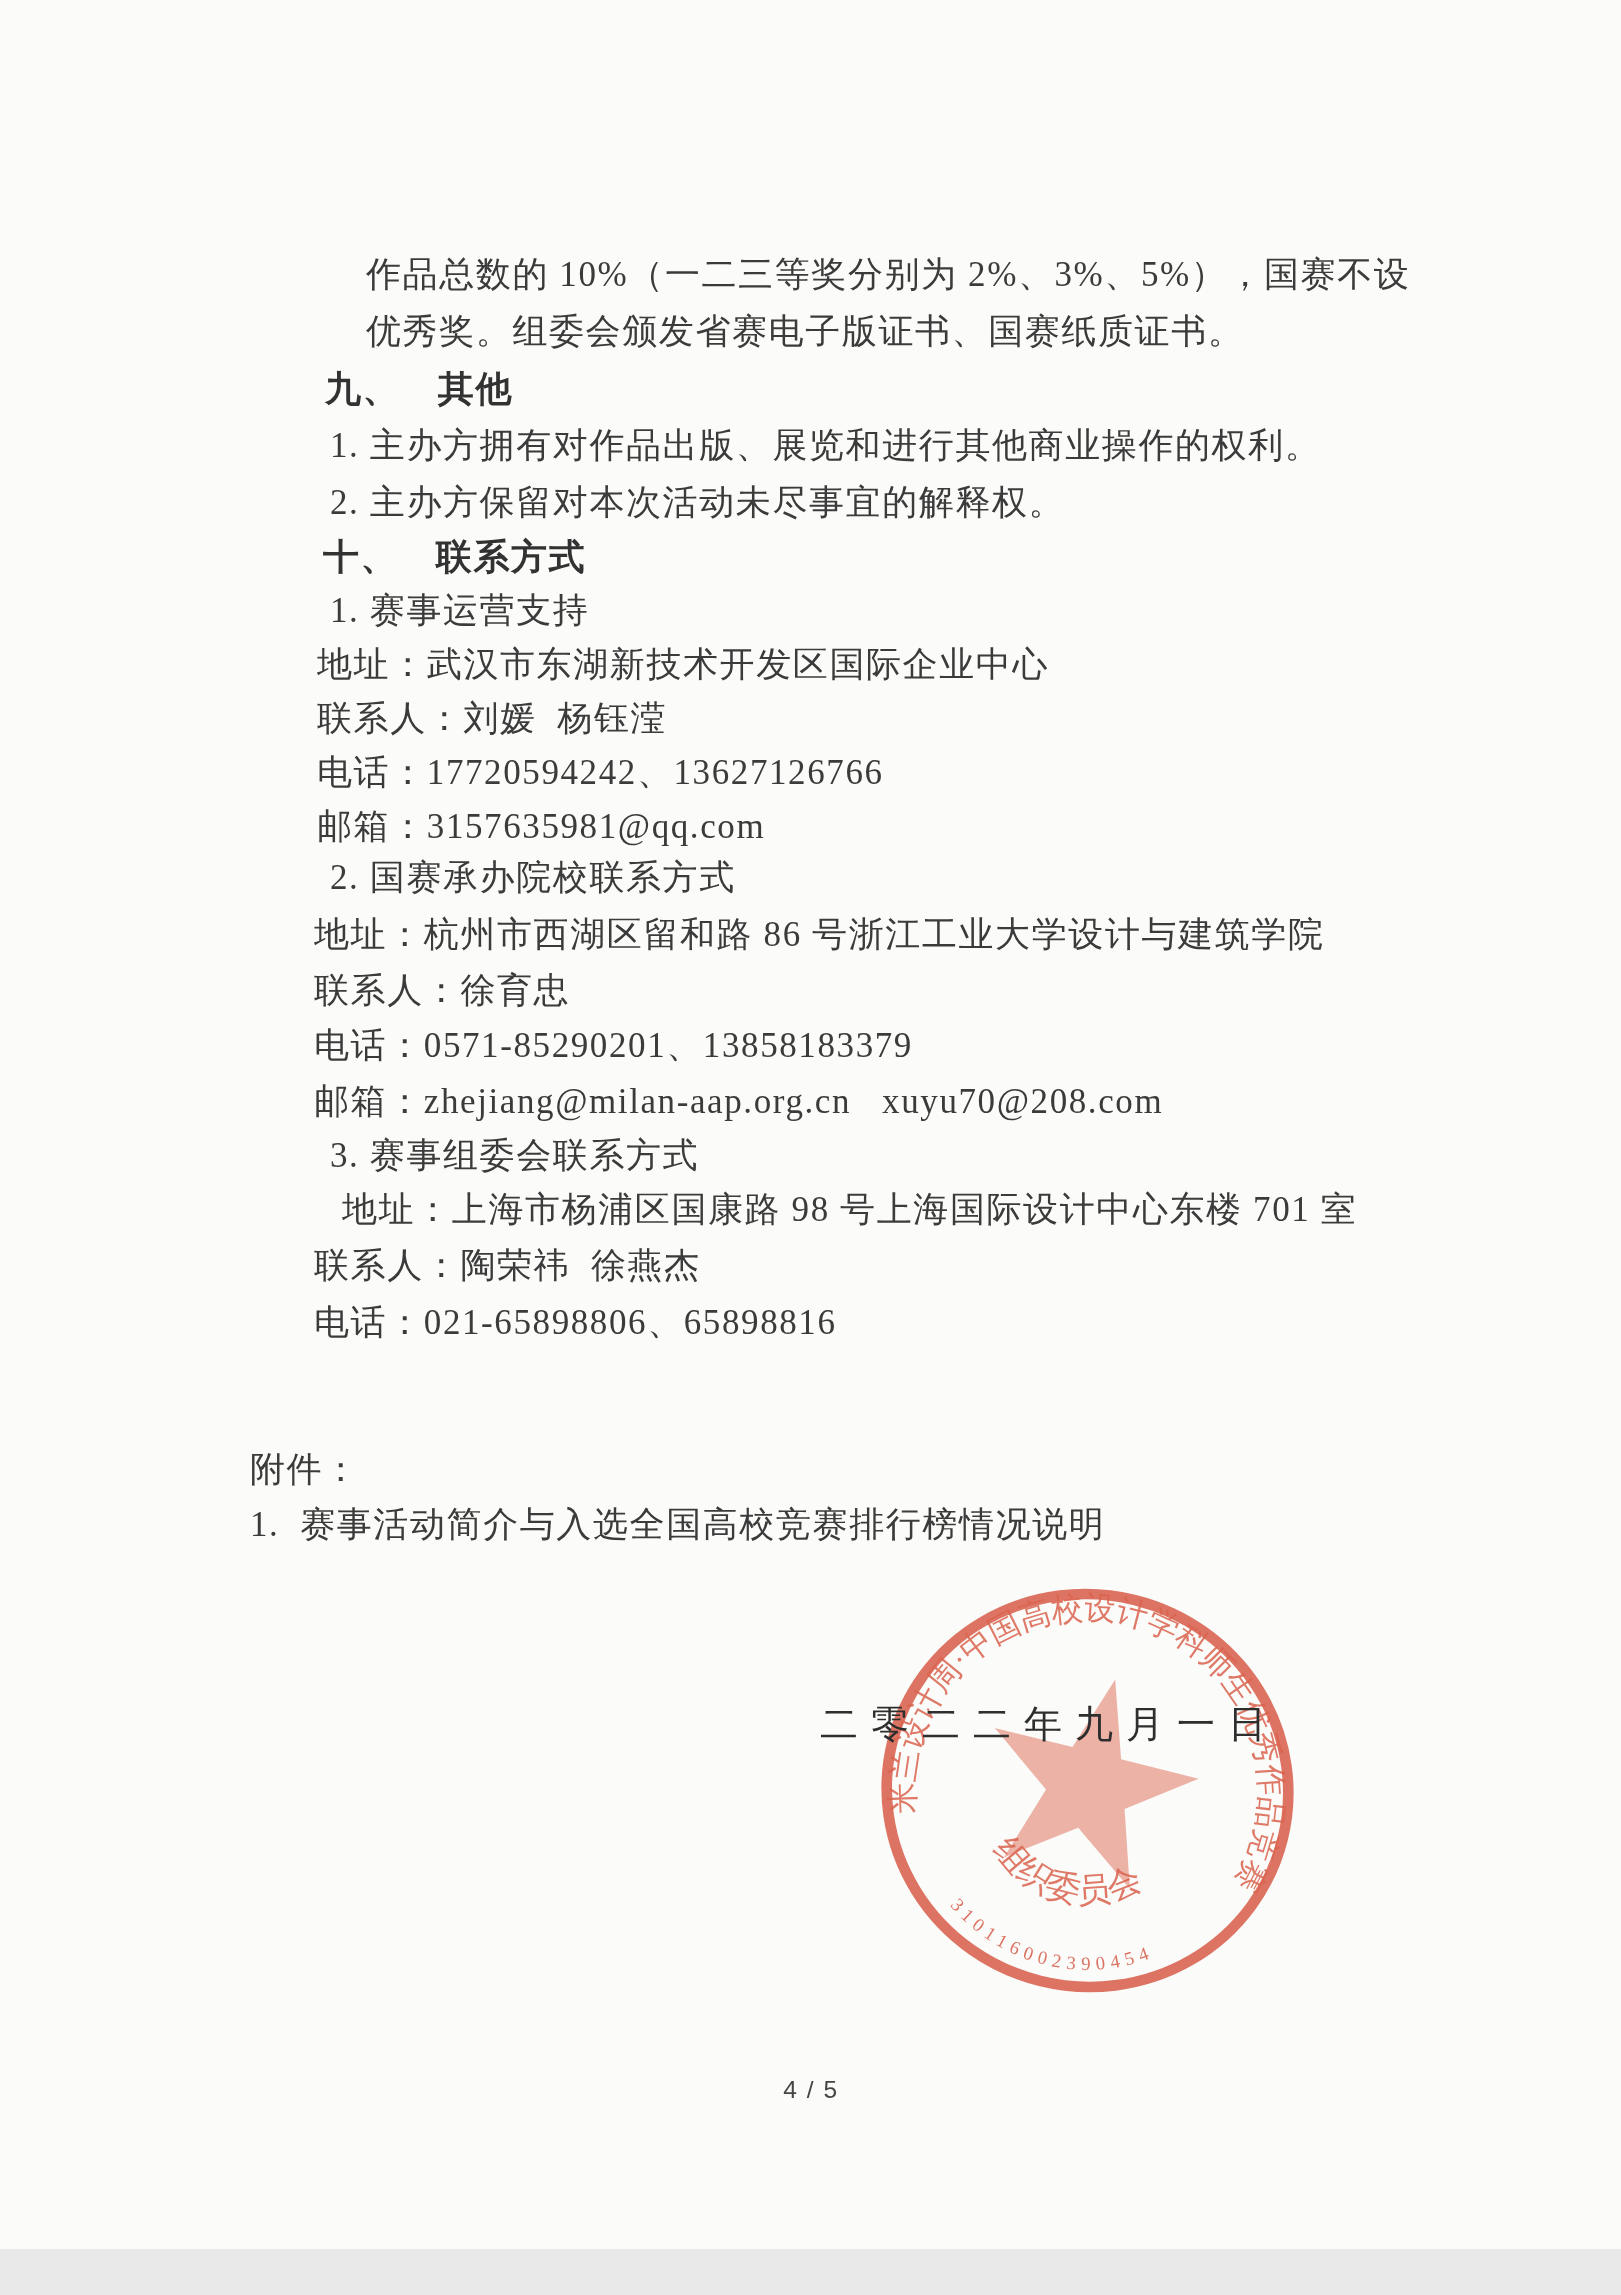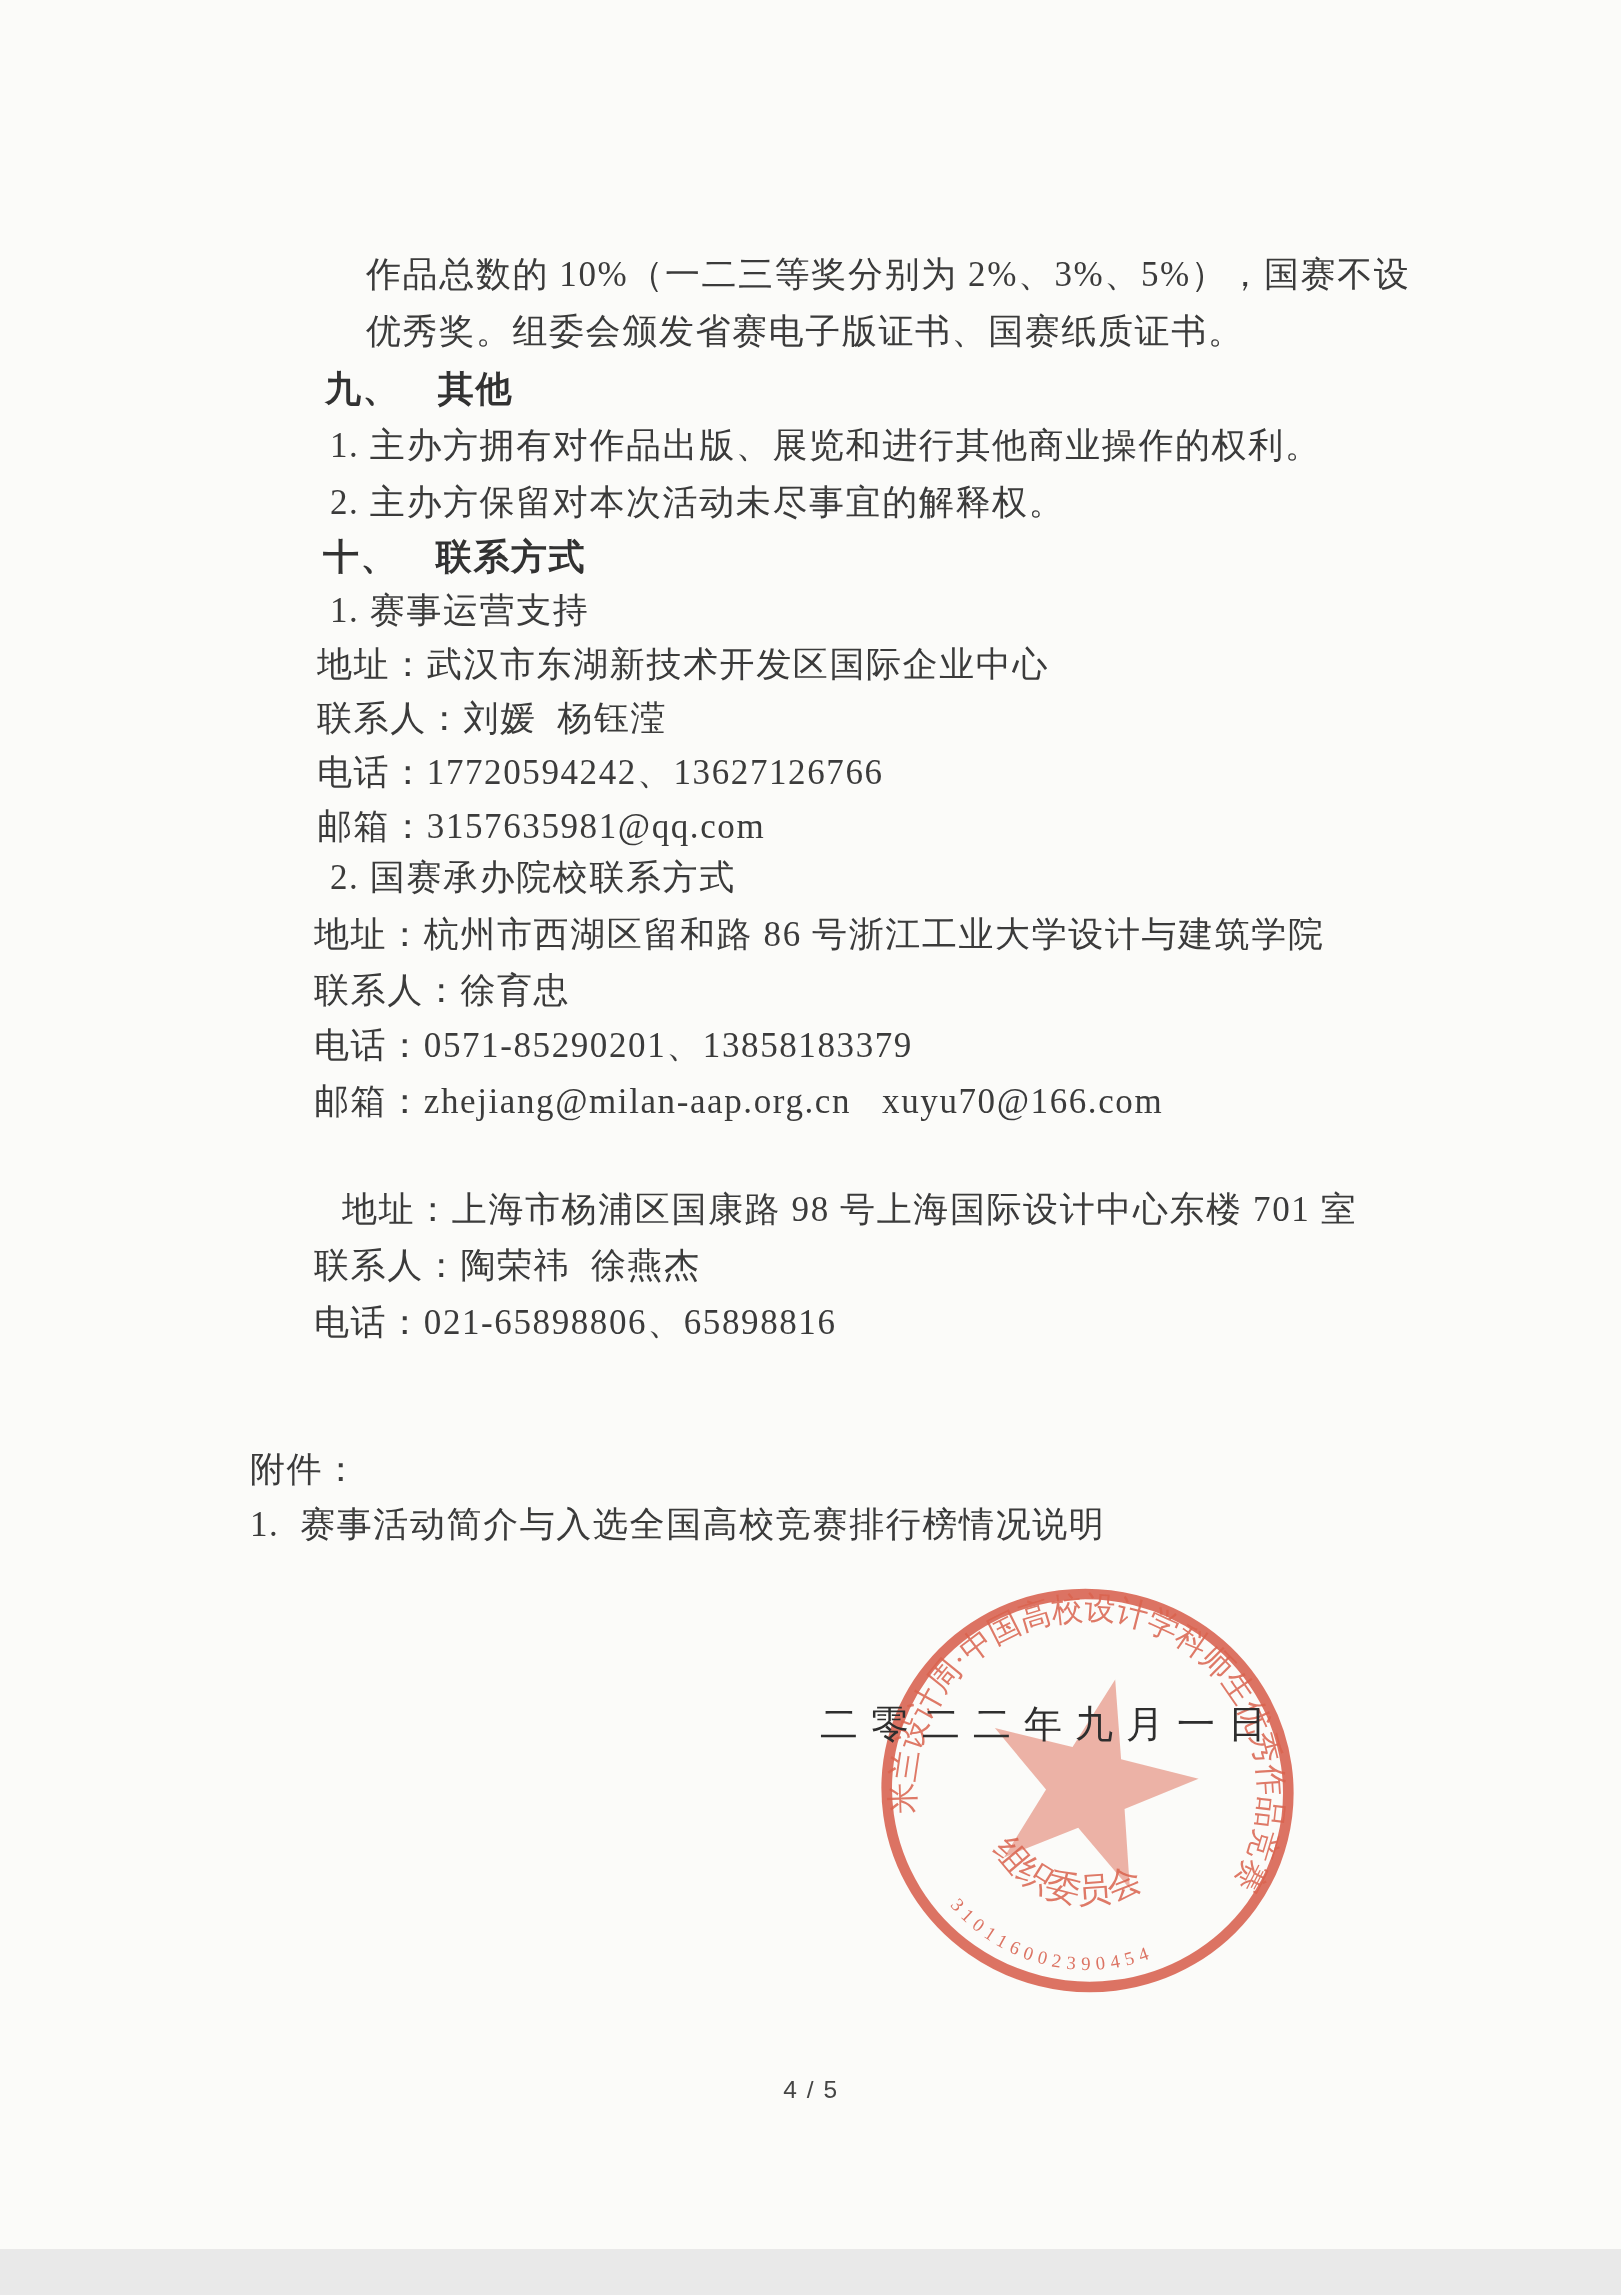--- a/index.html
+++ b/index.html
@@ -45,21 +45,22 @@
   <div class="ln bold" style="left:323px; top:536px;">十、　联系方式</div>
   <div class="ln" style="left:330px; top:590px;">1. 赛事运营支持</div>
   <div class="ln" style="left:317px; top:644px;">地址：武汉市东湖新技术开发区国际企业中心</div>
   <div class="ln" style="left:317px; top:698px;">联系人：刘媛  杨钰滢</div>
   <div class="ln" style="left:317px; top:752px;">电话：17720594242、13627126766</div>
   <div class="ln" style="left:317px; top:806px;">邮箱：3157635981@qq.com</div>
   <div class="ln" style="left:330px; top:857px;">2. 国赛承办院校联系方式</div>
   <div class="ln" style="left:314px; top:914px;">地址：杭州市西湖区留和路 86 号浙江工业大学设计与建筑学院</div>
   <div class="ln" style="left:314px; top:970px;">联系人：徐育忠</div>
   <div class="ln" style="left:314px; top:1025px;">电话：0571-85290201、13858183379</div>
-  <div class="ln" style="left:314px; top:1081px;">邮箱：zhejiang@milan-aap.org.cn   xuyu70@166.com</div>
+  <div class="ln" style="left:314px; top:1081px;">邮箱：zhejiang@milan-aap.org.cn   xuyu70@208.com</div>
+  <div class="ln" style="left:330px; top:1135px;">3. 赛事组委会联系方式</div>
   <div class="ln" style="left:314px; top:1189px;margin-left:28px;">地址：上海市杨浦区国康路 98 号上海国际设计中心东楼 701 室</div>
   <div class="ln" style="left:314px; top:1245px;">联系人：陶荣祎  徐燕杰</div>
   <div class="ln" style="left:314px; top:1302px;">电话：021-65898806、65898816</div>
 
   <div class="attach" style="left:240px; top:1446px;">附件：</div>
   <div class="attach" style="left:240px; top:1501px;">1.  赛事活动简介与入选全国高校竞赛排行榜情况说明</div>
 
   <svg class="seal" width="461" height="461" viewBox="-282 -282 564 564">
     <g transform="rotate(14)">
       <ellipse cx="0" cy="0" rx="246" ry="240" fill="none" stroke="#d95440" stroke-width="13" opacity="0.85"></ellipse>

